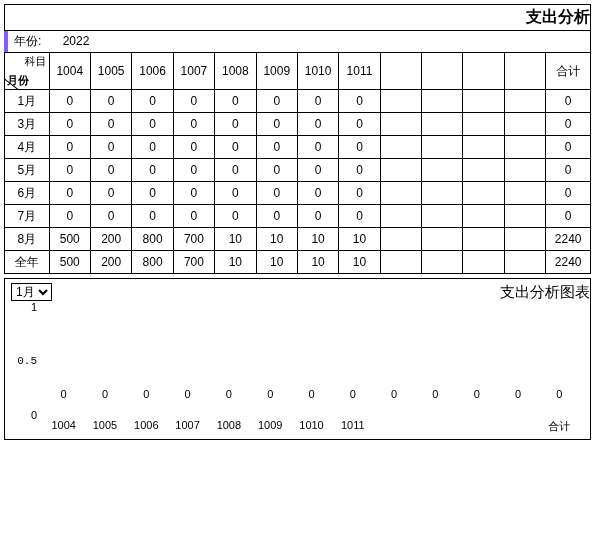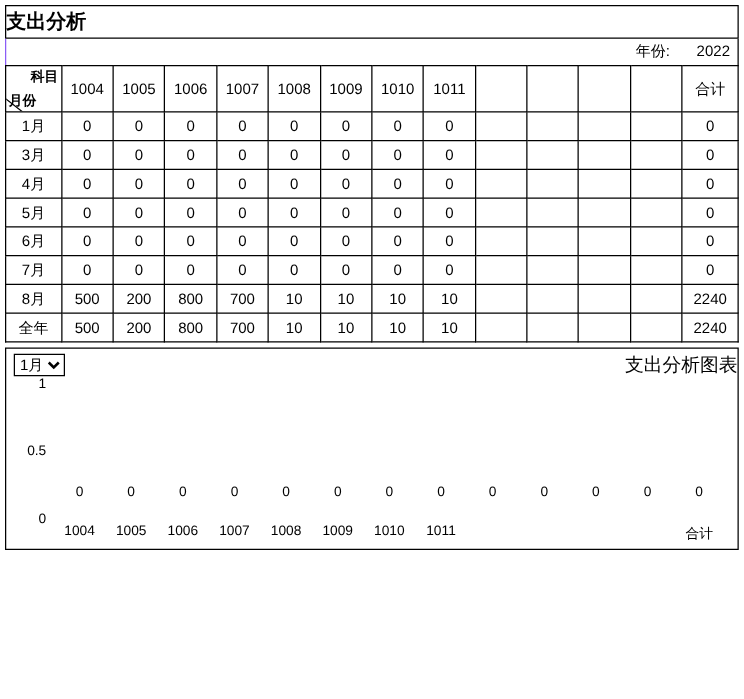--- a/index.html
+++ b/index.html
@@ -7,29 +7,28 @@
     padding: 4px;
     font-family: Arial, "Microsoft YaHei", sans-serif;
     font-size: 12px;
     background: #fff;
     width: 595px;
     box-sizing: border-box;
   }
   .title {
     font-size: 16px;
     font-weight: bold;
-    text-align: left;
+    text-align: right;
     border: 1px solid #000;
     padding: 2px 0;
   }
   .year-row {
-    border-left: 1px solid #8b5cf6;
+    border-left: 4px solid #8b5cf6;
     border-right: 1px solid #000;
     padding: 2px 6px;
-    text-align: right;
   }
   .year-row span:first-child { margin-right: 18px; }
   table {
     border-collapse: collapse;
     width: 100%;
     table-layout: fixed;
   }
   th, td {
     border: 1px solid #000;
     text-align: center;
@@ -49,21 +48,21 @@
   }
   .corner .diag::before {
     content: "";
     position: absolute;
     left: -10px; top: 50%;
     width: 160%;
     border-top: 1px solid #000;
     transform: rotate(38deg);
     transform-origin: left center;
   }
-  .corner .top-lbl { position: absolute; top: 1px; right: 2px; font-weight: bold; }
+  .corner .top-lbl { position: absolute; top: 1px; right: 2px; }
   .corner .bot-lbl { position: absolute; bottom: 1px; left: 2px; font-weight: bold; }
 
   .chart-wrap {
     border: 1px solid #000;
     margin-top: 4px;
     position: relative;
     height: 160px;
   }
   .chart-title {
     text-align: right;
@@ -272,21 +271,21 @@
     </tbody>
 </table>
 
 <div class="chart-wrap">
   <select class="month-select">
     <option>1月</option>
   </select>
   <div class="chart-title">支出分析图表</div>
   <div class="chart-plot" id="plot">
       <div class="yaxis-label" style="bottom: 0%; top: auto; transform: translateY(50%);">0</div>
-      <div class="yaxis-label" style="bottom: 50%; top: auto; transform: translateY(50%);">0.5</div>
+      <div class="yaxis-label" style="bottom: 50%; top: auto; transform: translateY(50%); font-family: Liberation Mono, monospace;">0.5</div>
       <div class="yaxis-label" style="bottom: 100%; top: auto; transform: translateY(50%);">1</div>
       <div class="xaxis-label" style="left: 3.84615%;">1004</div>
       <div class="data-point" style="left: 3.84615%; bottom: 8%;">0</div>
       <div class="xaxis-label" style="left: 11.5385%;">1005</div>
       <div class="data-point" style="left: 11.5385%; bottom: 8%;">0</div>
       <div class="xaxis-label" style="left: 19.2308%;">1006</div>
       <div class="data-point" style="left: 19.2308%; bottom: 8%;">0</div>
       <div class="xaxis-label" style="left: 26.9231%;">1007</div>
       <div class="data-point" style="left: 26.9231%; bottom: 8%;">0</div>
       <div class="xaxis-label" style="left: 34.6154%;">1008</div>

